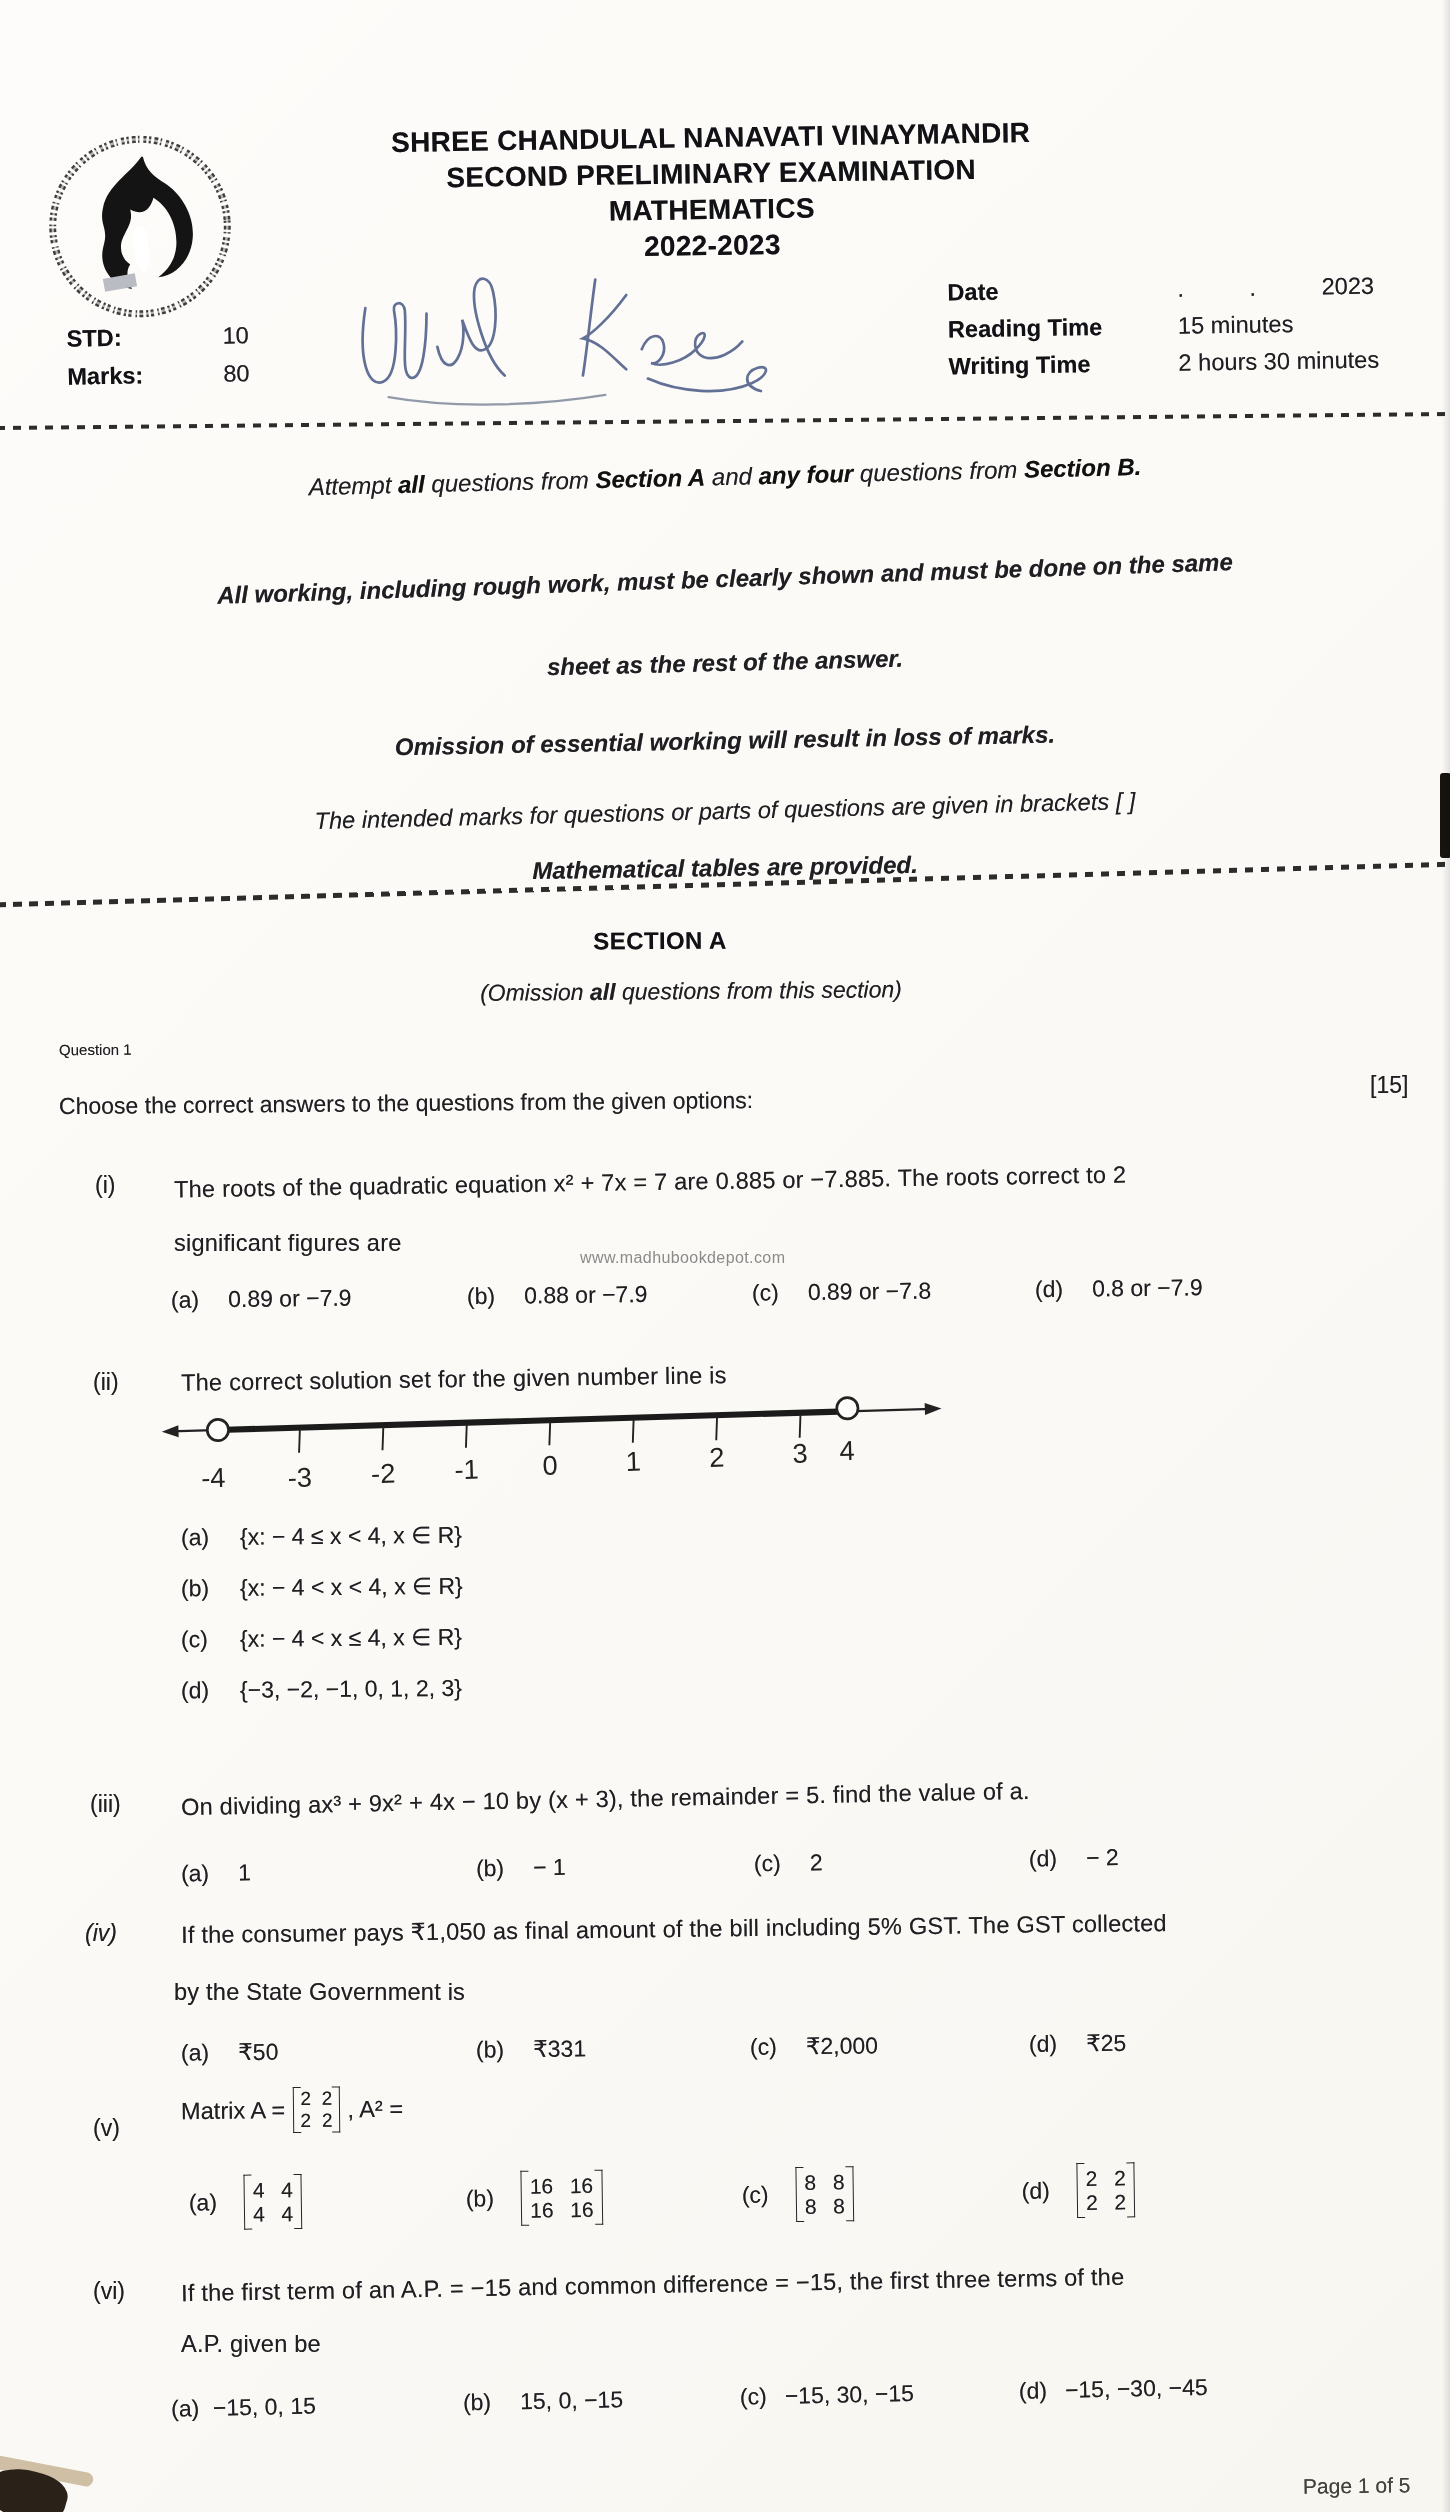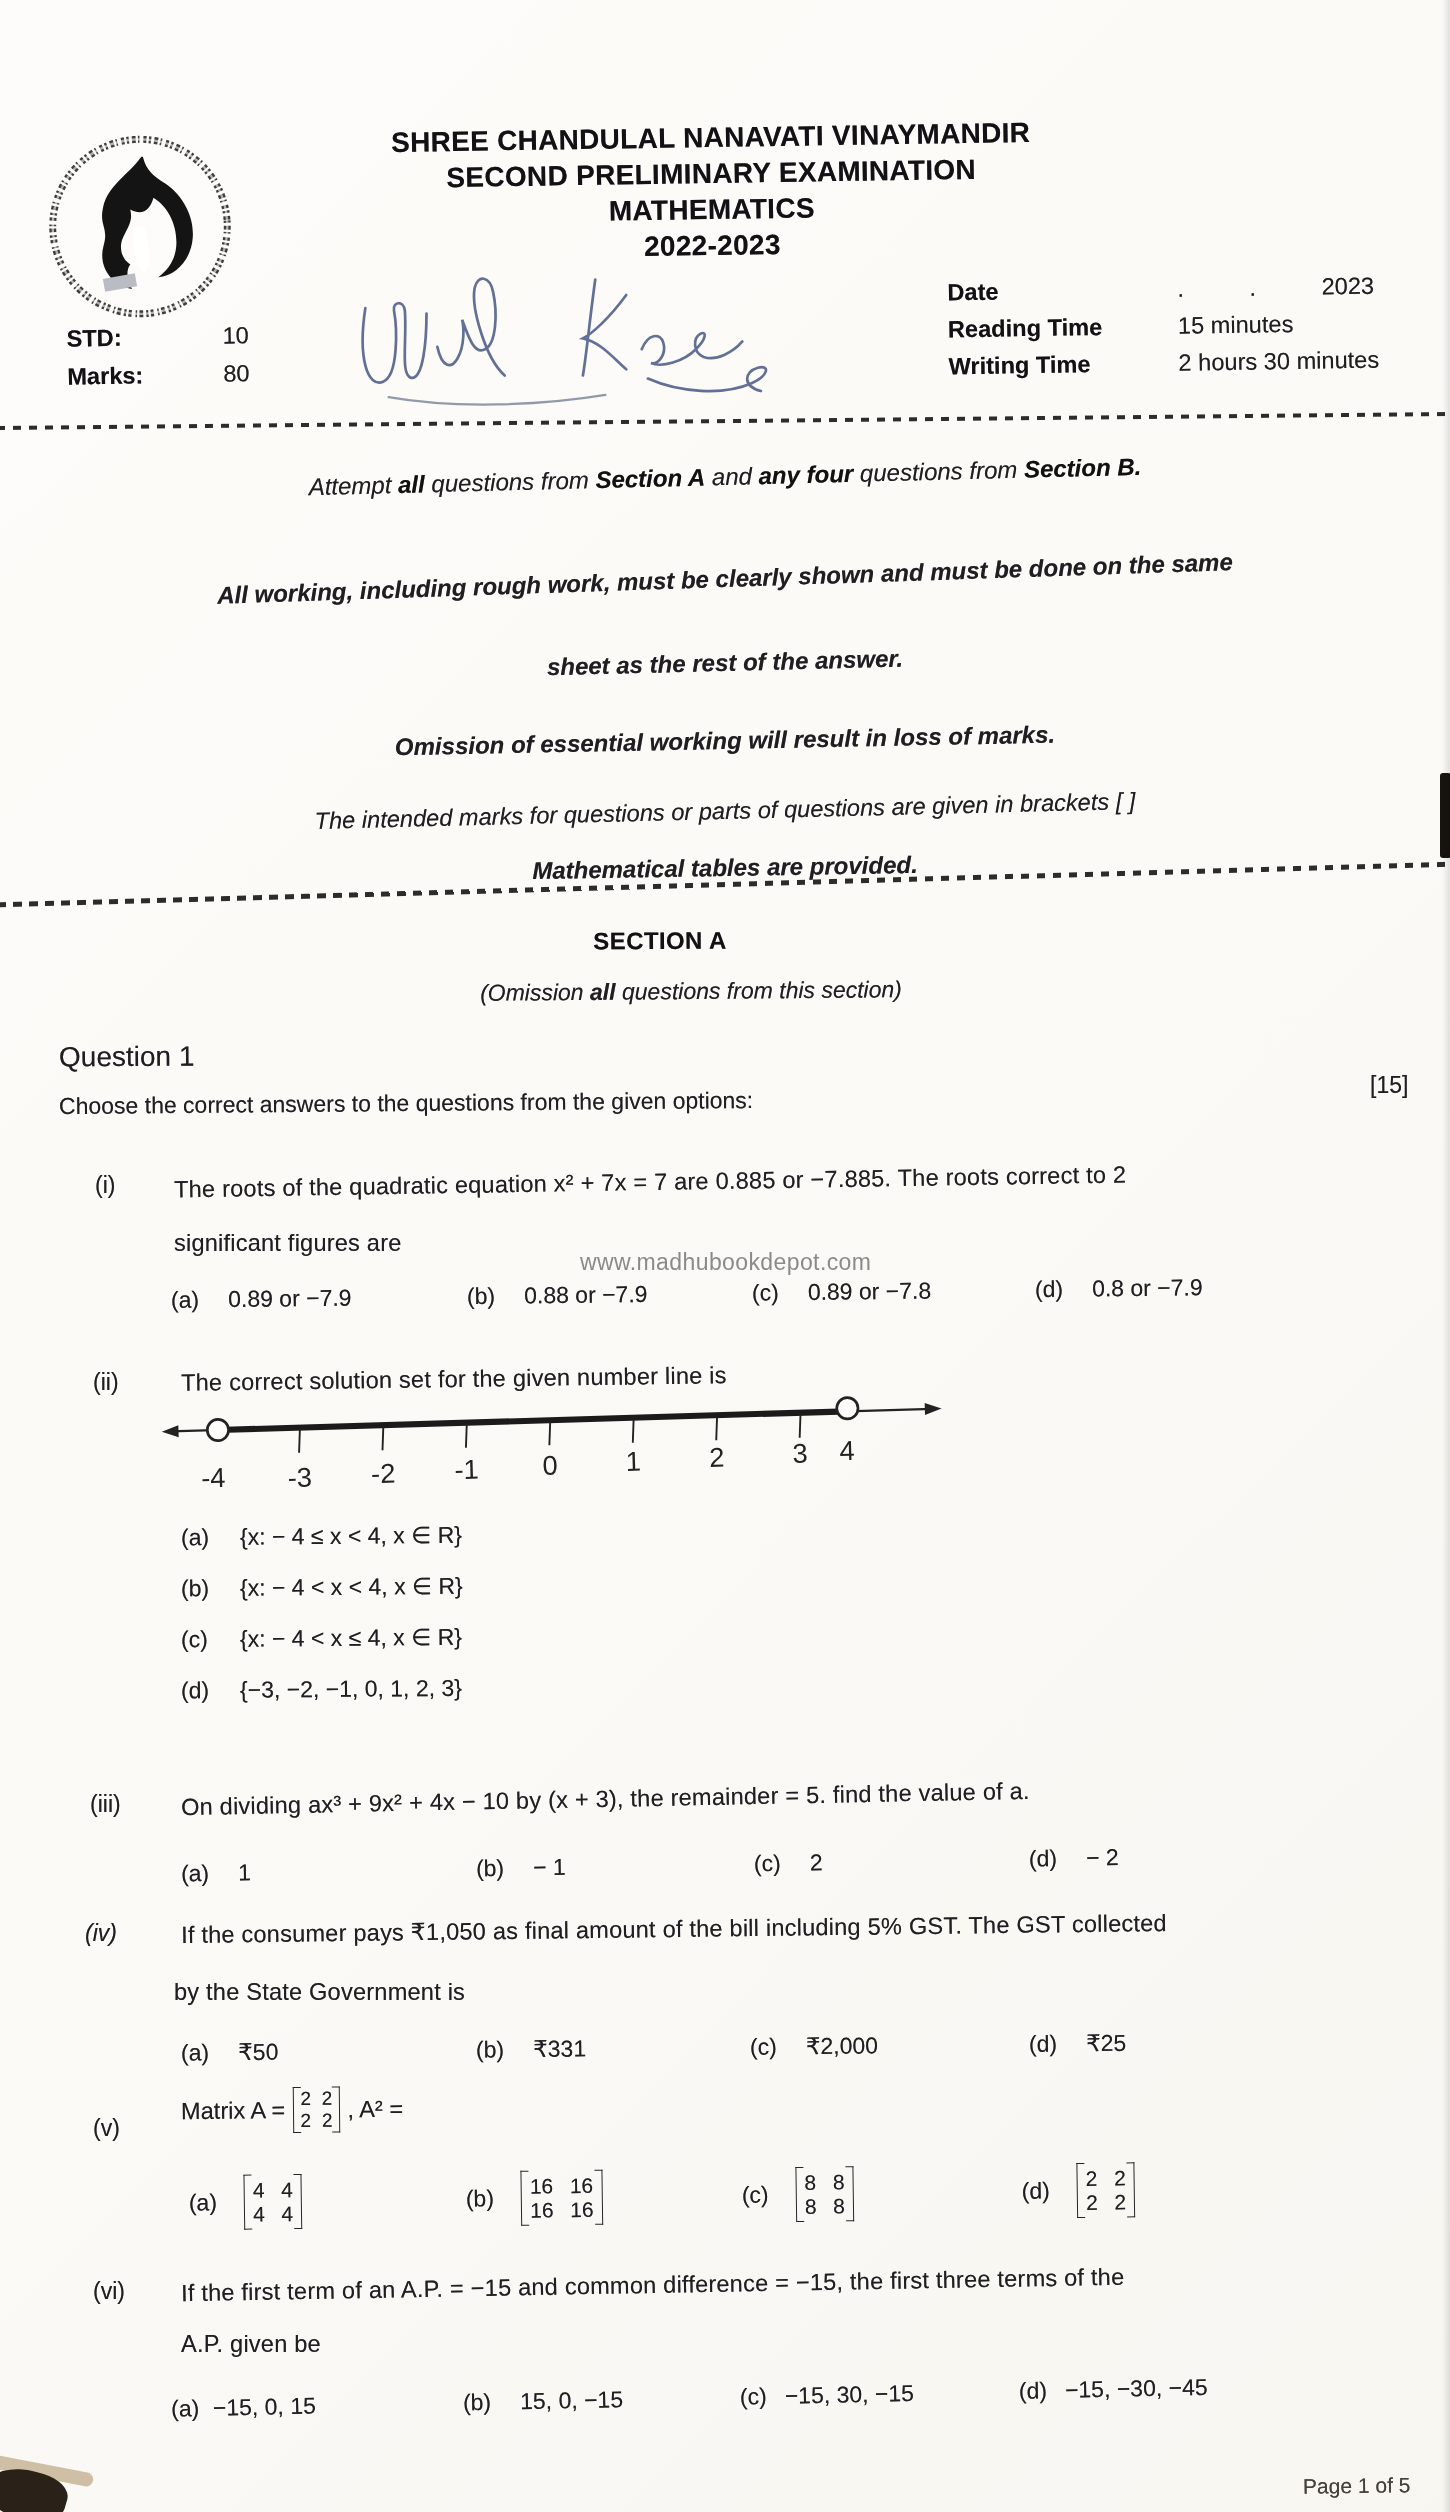--- a/index.html
+++ b/index.html
@@ -43,34 +43,34 @@
   #i3 { top: 649px; transform: rotate(-1.4deg); font-weight: bold; }
   #i4 { top: 727px; transform: rotate(-1.1deg); font-weight: bold; }
   #i5 { top: 798px; transform: rotate(-1.4deg); font-size: 23.6px; }
   #i6 { top: 854px; transform: rotate(-0.9deg); font-weight: bold; }
 
   .secA { left: 0; top: 927px; width: 100%; text-align: center; font-weight: bold;
     font-size: 24px; letter-spacing: 0.4px; transform: translateX(-65px) rotate(-0.4deg); color:#121216;}
   .secA-sub { left: 0; top: 978px; width: 100%; text-align: center; font-style: italic;
     font-size: 23px; transform: translateX(-34px) rotate(-0.5deg); }
 
-  .qhead { left: 59px; top: 1041px; font-size: 28px; transform: rotate(-0.4deg); }
+  .qhead { left: 59px; top: 1041px; font-size: 15px; transform: rotate(-0.4deg); }
   .qintro { left: 59px; top: 1090px; font-size: 23px; transform: rotate(-0.5deg); }
   .qmarks { left: 1370px; top: 1072px; font-size: 23px; }
 
   .qnum { position: absolute; font-size: 23px; }
   .qtext { position: absolute; font-size: 23.6px; letter-spacing: 0.2px; }
 
   .optrow { position: absolute; left: 0; width: 100%; height: 32px; font-size: 23px; }
   .opt { position: absolute; top: 0; display: flex; }
   .olabel { margin-right: 29px; }
   .optline { position: absolute; display: flex; font-size: 23px; }
   .optline .olabel { width: 59px; margin-right: 0; }
 
-  .watermark { left: 580px; top: 1249px; font-size: 23px; color: #8a8a8a;
+  .watermark { left: 580px; top: 1249px; font-size: 16px; color: #8a8a8a;
     letter-spacing: 0.4px; text-shadow:none; }
 
   .numline-svg { position: absolute; left: 156px; top: 1367px; transform: rotate(-1.7deg); }
   .numline-svg text { font-family: "Liberation Sans","DejaVu Sans",sans-serif;
     font-size: 36px; fill: #222; }
 
   .mx { display: inline-grid; grid-template-columns: auto auto; column-gap: 16.7px;
     row-gap: 1.5px; padding: 3.8px 9px; position: relative; font-size: 21px;
     line-height: 23px; text-align: center; }
   .mx::before { content:""; position:absolute; left:0; top:0; bottom:0; width:6.9px;

